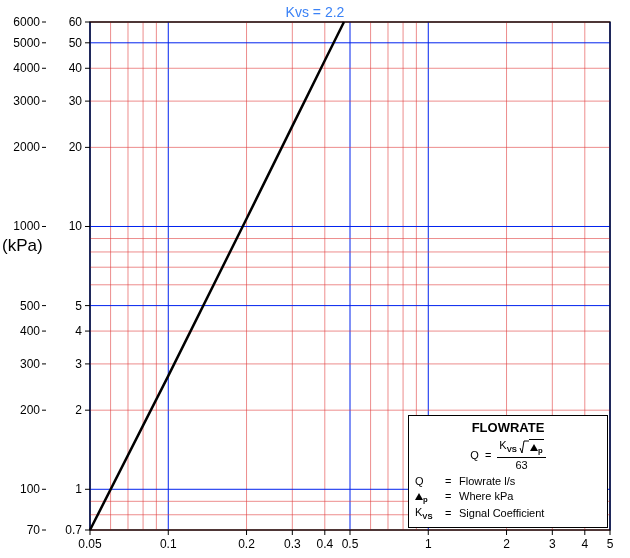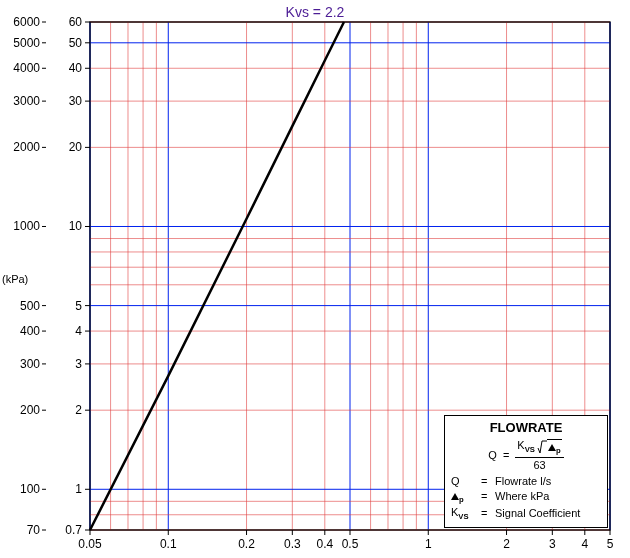--- a/index.html
+++ b/index.html
@@ -14,31 +14,31 @@
     height: 558px;
   }
   svg { display: block; }
   .title {
     position: absolute;
     top: 4px;
     left: 0;
     width: 630px;
     text-align: center;
     font-size: 14px;
-    color: #4c1d95;
+    color: #3b82f6;
   }
   .axis-tick {
     font-size: 12px;
     fill: #000;
   }
   .legend-box {
     position: absolute;
     right: 22px;
     bottom: 30px;
-    width: 164px;
+    width: 200px;
     background: #fff;
     border: 1px solid #000;
     font-size: 11px;
     padding: 4px 6px 6px 6px;
     box-sizing: border-box;
   }
   .legend-title {
     text-align: center;
     font-weight: bold;
     font-size: 13px;
@@ -66,22 +66,21 @@
     display:inline-block; width:0; height:0;
     border-left:4px solid transparent;
     border-right:4px solid transparent;
     border-bottom:7px solid #000;
     vertical-align: -1px;
   }
   .sub { font-size: 0.7em; vertical-align: sub; font-weight: bold; }
   .y2label {
     position:absolute;
     left: 2px;
-    font-size:11px;
-    margin-top:37px;
+    font-size:17px;
   }
 </style>
 </head>
 <body>
 <div class="wrap">
 
 <div class="title">Kvs = 2.2</div>
 
 <svg width="630" height="558" id="plot">
       <rect x="90" y="22" width="520" height="508" fill="#fff" stroke="#000" stroke-width="1"></rect>

